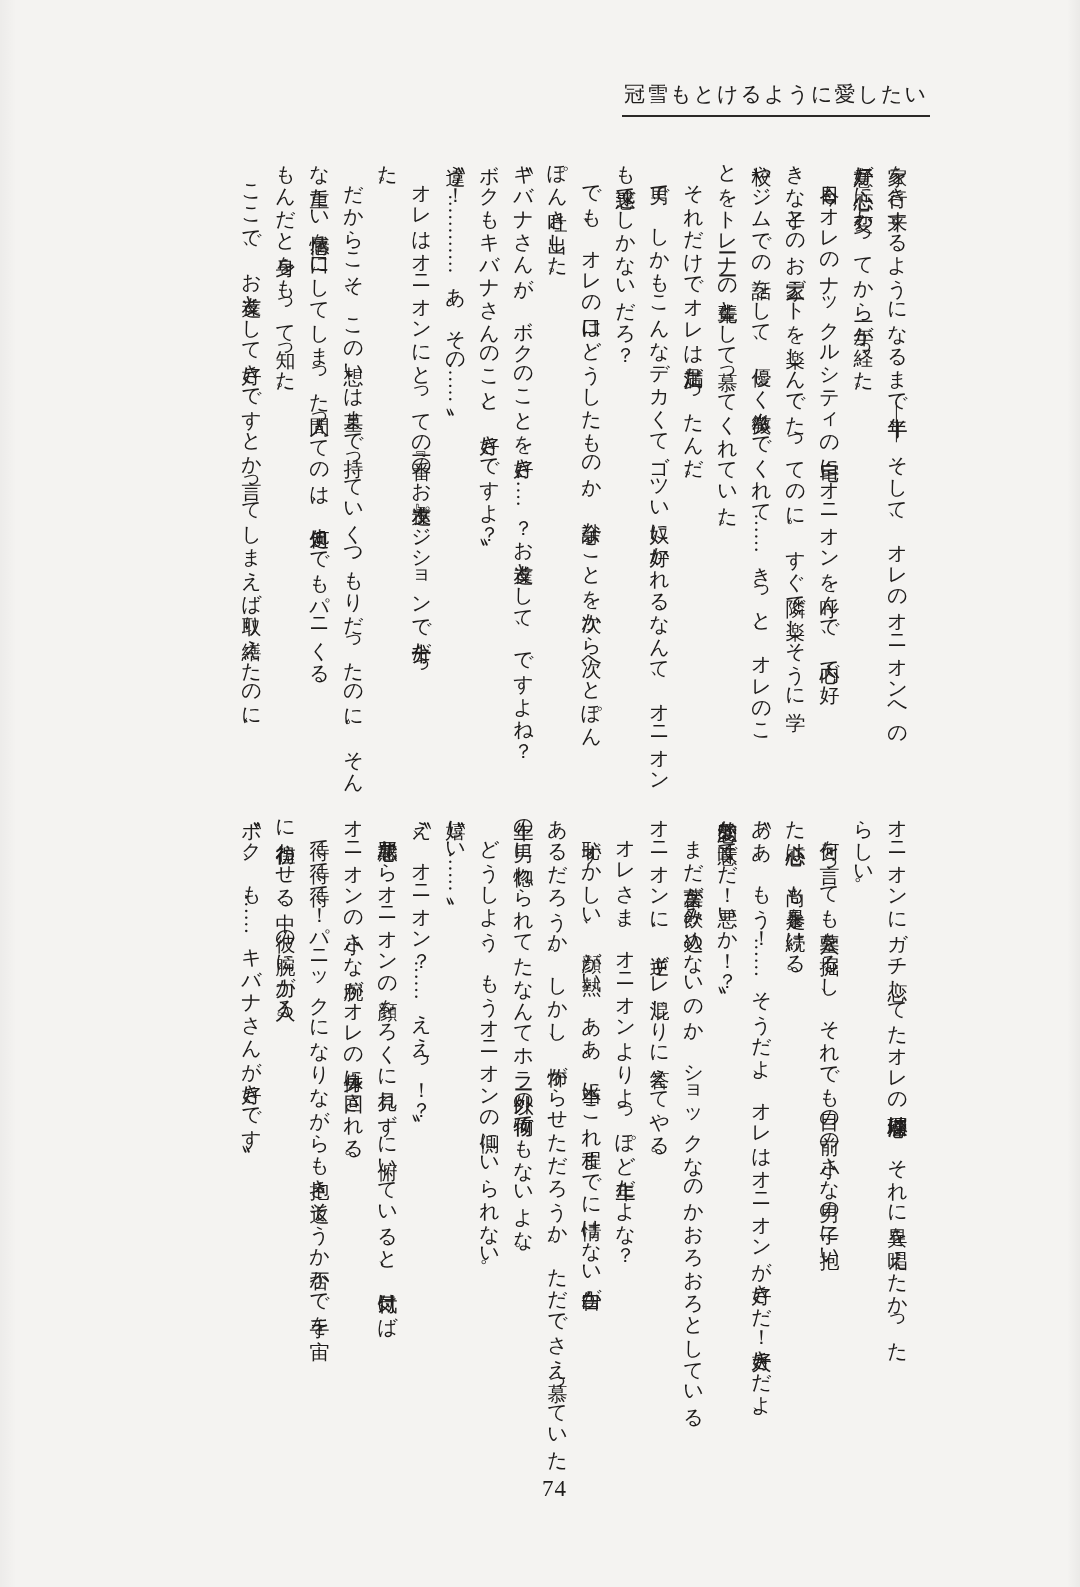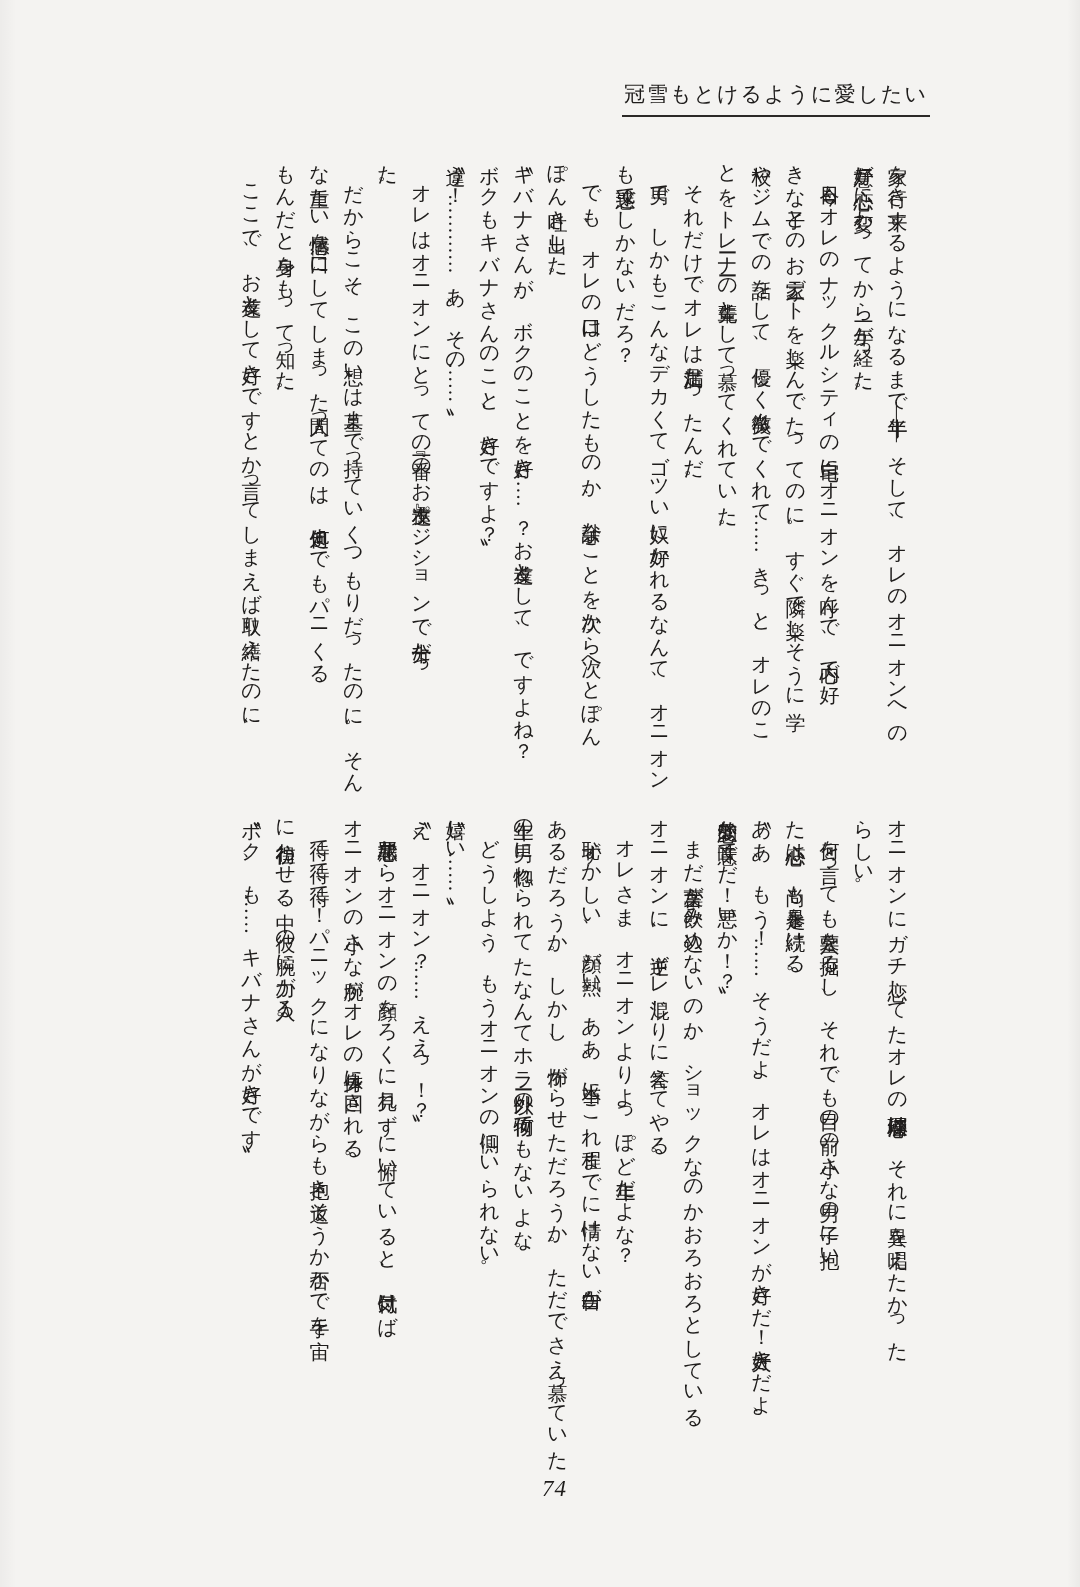--- a/index.html
+++ b/index.html
@@ -48,21 +48,20 @@
   .vblock.top    { top: 151px; height: 648px; }
   .vblock.bottom { top: 806px; height: 658px; }
   .tcol { display: block; }
   .tcol.indent { text-indent: 20px; }
   .pagenum {
     position: absolute;
     top: 1476px;
     left: 542px;
     font-size: 23px;
     letter-spacing: 1px;
-    font-style: italic;
   }
 </style>
 </head>
 <body>
 
 <div class="page">
   <div class="running-title">冠雪もとけるように愛したい</div>
 
   <div class="vblock top">
       <div class="tcol">家を行き来するようになるまで半年――そして、オレのオニオンへの</div>

